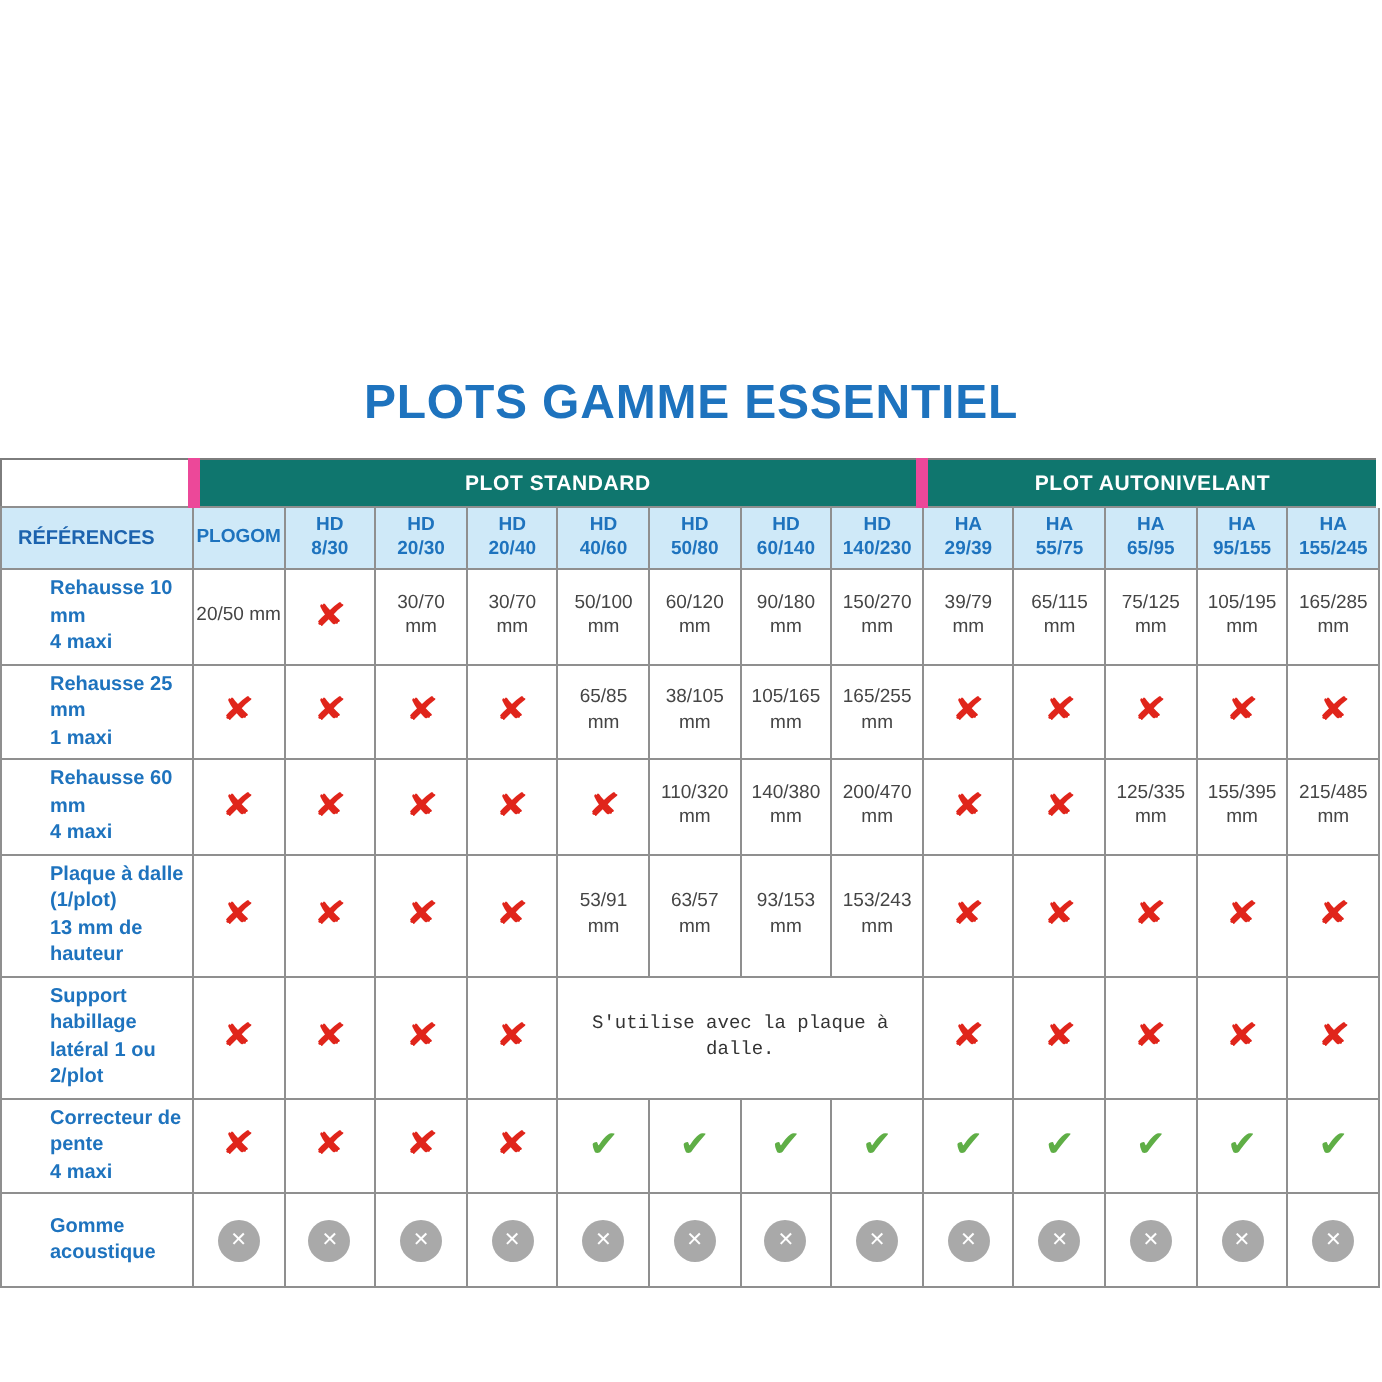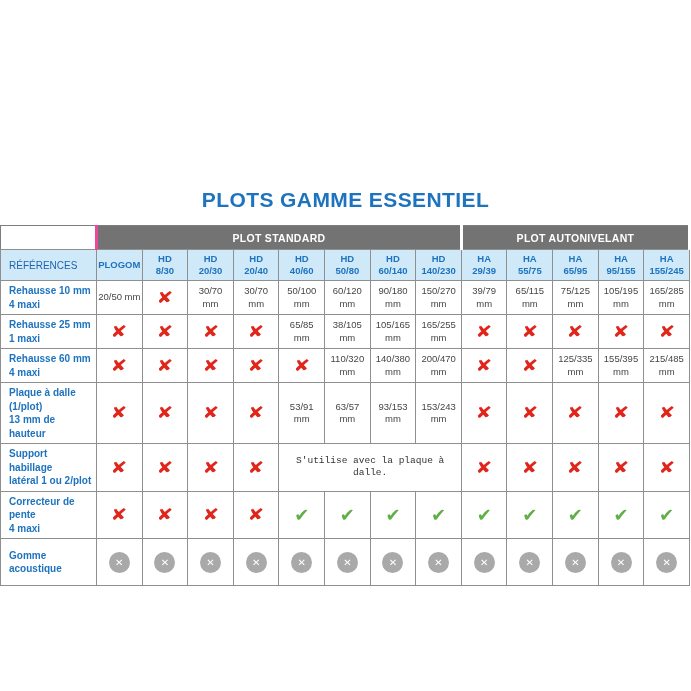--- a/index.html
+++ b/index.html
@@ -4,50 +4,50 @@
 <style>
   html,body{margin:0;padding:0;background:#ffffff;}
   .page{
     width:691px;height:691px;box-sizing:border-box;
     padding-top:188px;
     font-family:"Liberation Sans",sans-serif;
     background:#ffffff;overflow:hidden;
   }
   .title{
     margin:0 0 13px 0;text-align:center;
-    font-size:21px;font-weight:bold;color:#1e73be;letter-spacing:.4px;
+    font-size:24px;font-weight:bold;color:#1e73be;letter-spacing:.4px;
   }
   table.tbl{
     border-collapse:collapse;table-layout:fixed;width:691px;
   }
   .tbl th,.tbl td{
     border:1px solid #8f8f8f;padding:0;text-align:center;vertical-align:middle;
     overflow:hidden;
   }
   
   .tbl{border:1px solid #7d7d7d;}
   th.blank{border:none;background:#fff;}
   th.group{
-    background:#737373;color:#ffffff;font-weight:bold;font-size:10.5px;
+    background:#0f766e;color:#ffffff;font-weight:bold;font-size:10.5px;
     height:23px;letter-spacing:.3px;
-    border-top:none;border-left:3px solid #ec4899;border-right:3px solid #ffffff;
+    border-top:none;border-left:6px solid #ec4899;border-right:3px solid #ffffff;
     border-bottom:1px solid #8f8f8f;
   }
   tr[data-name="column-header-row"] th{
     background:#cfe9f8;height:30px;
   }
   th.ref-h{
-    color:#1c63ae;font-weight:normal;font-size:10px;text-align:left;padding-left:8px;
+    color:#1c63ae;font-weight:bold;font-size:10px;text-align:left;padding-left:8px;
   }
   th.col-h{
     color:#1e73be;font-weight:bold;font-size:9.5px;line-height:1.3;
   }
   td.row-label{
     color:#1e73be;font-weight:bold;font-size:10px;text-align:left;
-  padding:3px 3px 3px 8px;line-height:1.35;background:#fff;}
+  padding:3px 3px 3px 24px;line-height:1.35;background:#fff;}
   td.cell{font-size:9.5px;color:#454545;line-height:1.3;height:27px;background:#fff;}
   tbody tr:last-child td{height:40px;}
   td.cell.note{font-size:9.5px;color:#333;font-family:Liberation Mono, monospace;}
   .cross{
     color:#e0251b;font-size:19px;line-height:1;display:inline-block;
     font-family:"DejaVu Sans",sans-serif;transform:scale(1.05,.85);
   }
   .check{
     color:#5fae46;font-size:18px;line-height:1;display:inline-block;
     font-family:"DejaVu Sans",sans-serif;

